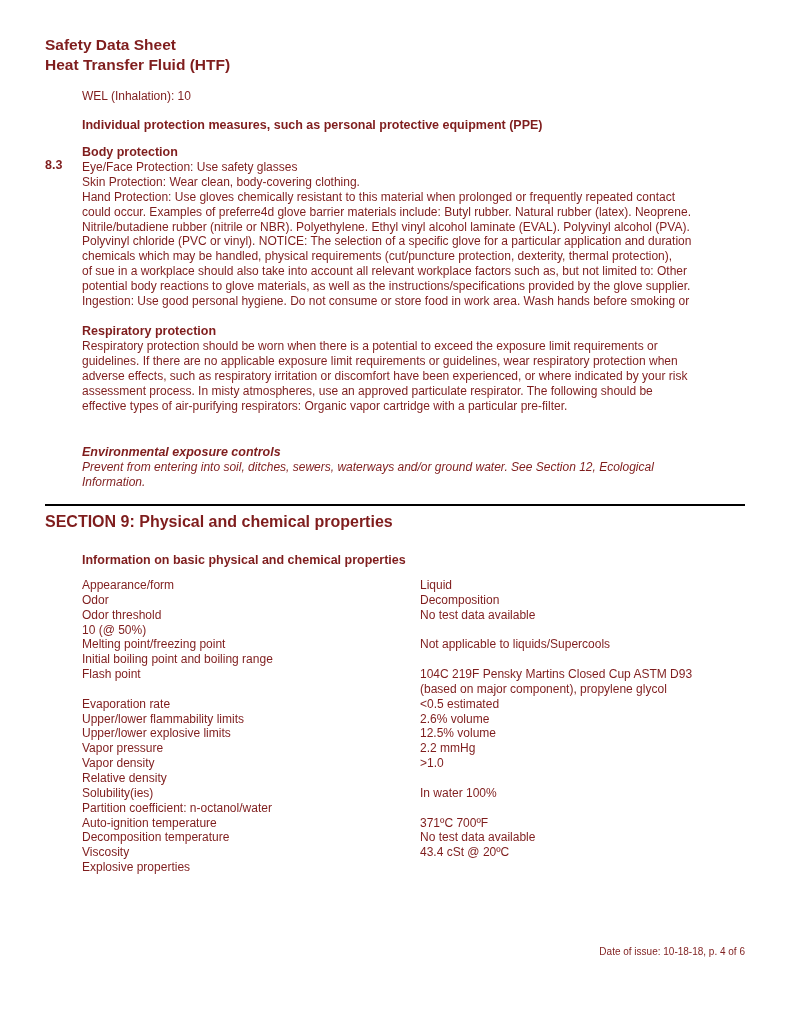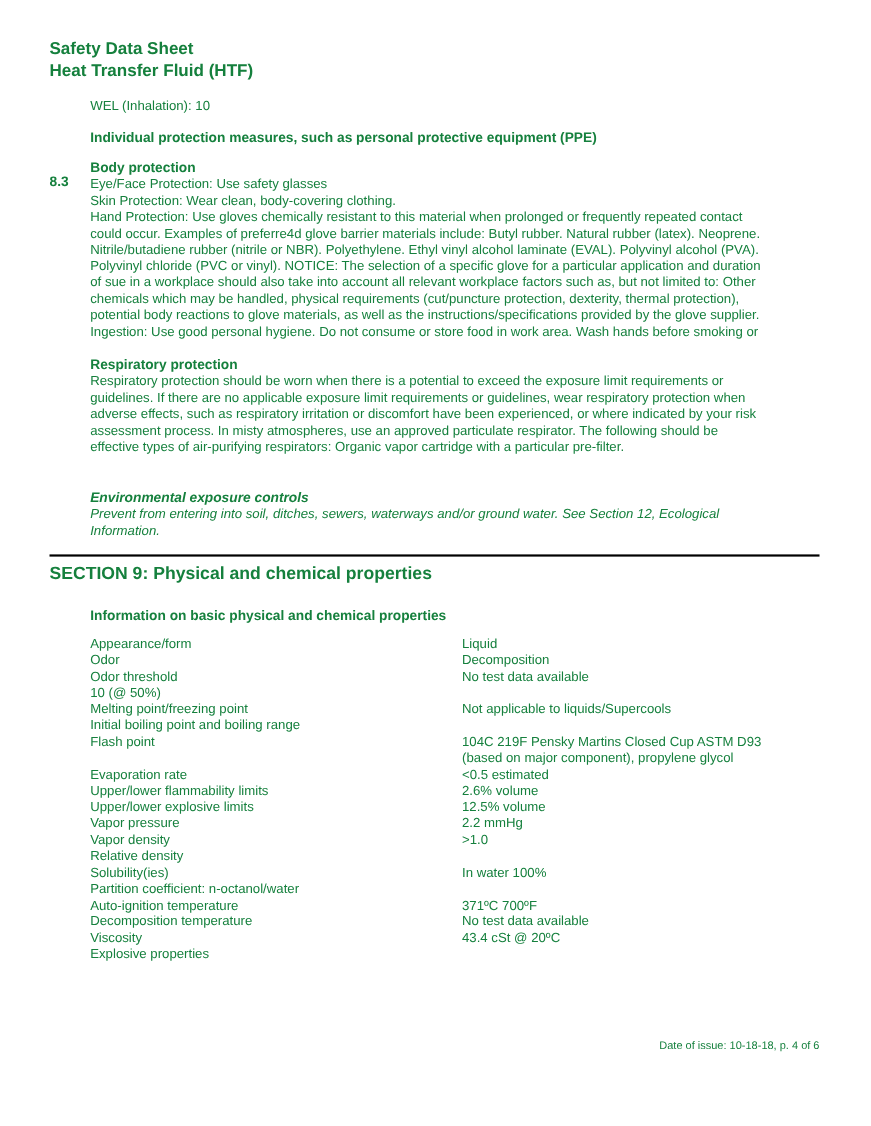--- a/index.html
+++ b/index.html
@@ -5,21 +5,21 @@
   html, body {
     margin: 0;
     padding: 0;
     background: #ffffff;
   }
   .page {
     position: relative;
     width: 792px;
     height: 1024px;
     background: #ffffff;
-    color: #15803d;
+    color: #7f1d1d;
     font-family: "Liberation Sans", sans-serif;
     overflow: hidden;
   }
   .doc-header {
     position: absolute;
     top: 35px;
     left: 45px;
     font-weight: bold;
     font-size: 15.5px;
     line-height: 20px;
@@ -133,22 +133,22 @@
 
   <div class="subsection sub-body">
     <div class="subsection-heading">Body protection</div>
     <div>
         <div class="line">Eye/Face Protection: Use safety glasses</div>
         <div class="line">Skin Protection: Wear clean, body-covering clothing.</div>
         <div class="line">Hand Protection: Use gloves chemically resistant to this material when prolonged or frequently repeated contact</div>
         <div class="line">could occur. Examples of preferre4d glove barrier materials include: Butyl rubber. Natural rubber (latex). Neoprene.</div>
         <div class="line">Nitrile/butadiene rubber (nitrile or NBR). Polyethylene. Ethyl vinyl alcohol laminate (EVAL). Polyvinyl alcohol (PVA).</div>
         <div class="line">Polyvinyl chloride (PVC or vinyl). NOTICE: The selection of a specific glove for a particular application and duration</div>
+        <div class="line">chemicals which may be handled, physical requirements (cut/puncture protection, dexterity, thermal protection),</div>
         <div class="line">of sue in a workplace should also take into account all relevant workplace factors such as, but not limited to: Other</div>
-        <div class="line">chemicals which may be handled, physical requirements (cut/puncture protection, dexterity, thermal protection),</div>
         <div class="line">potential body reactions to glove materials, as well as the instructions/specifications provided by the glove supplier.</div>
         <div class="line">Ingestion: Use good personal hygiene. Do not consume or store food in work area. Wash hands before smoking or</div>
       </div>
   </div>
 
   <div class="subsection sub-resp">
     <div class="subsection-heading">Respiratory protection</div>
     <div>
         <div class="line">Respiratory protection should be worn when there is a potential to exceed the exposure limit requirements or</div>
         <div class="line">guidelines. If there are no applicable exposure limit requirements or guidelines, wear respiratory protection when</div>

